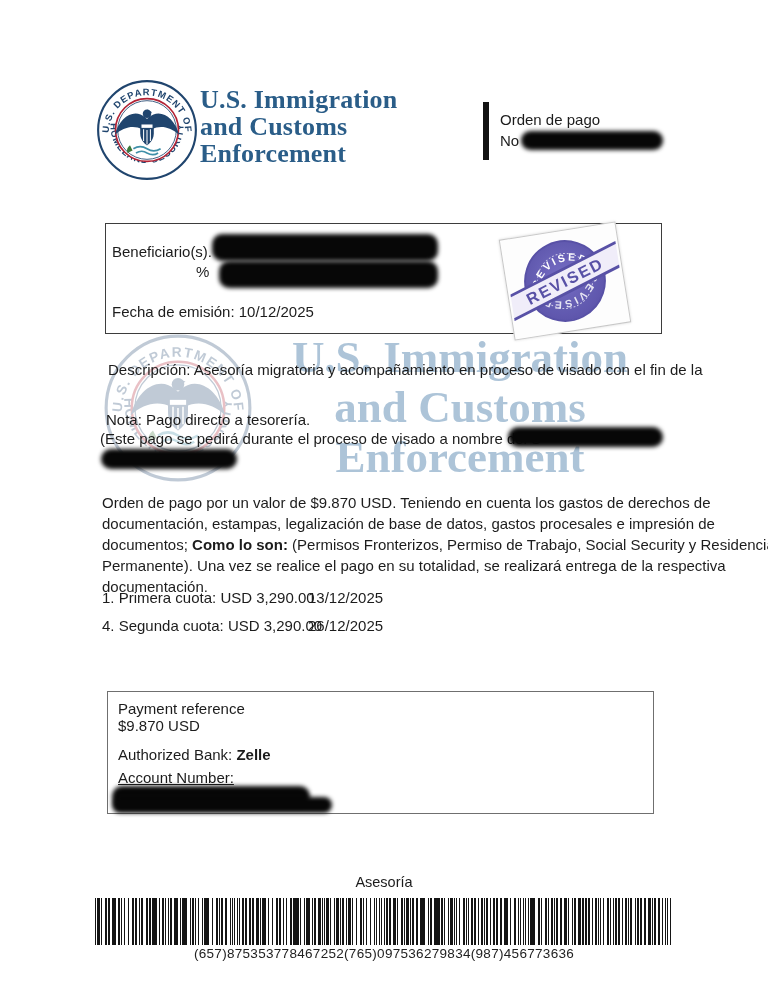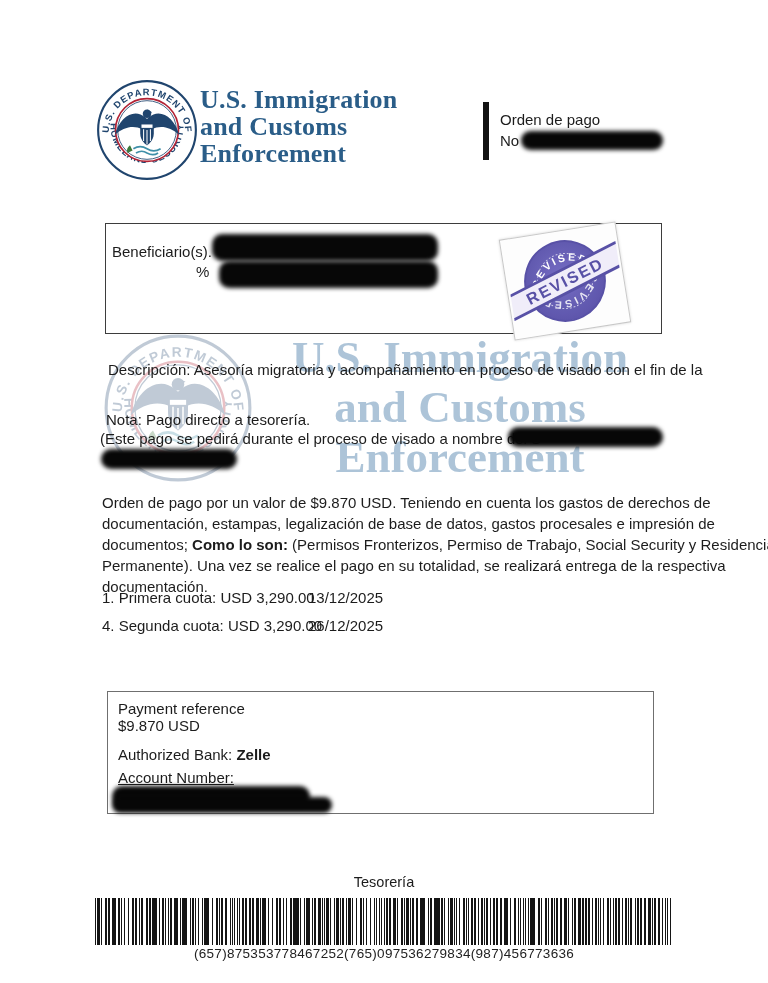--- a/index.html
+++ b/index.html
@@ -122,20 +122,24 @@
   </div>
   <div class="redact" style="left:521px; top:131px; width:142px; height:19px;"></div>
 
   <div class="doc-box" style="left:105px; top:223px; width:557px; height:111px;"></div>
 
   <div class="abs body-txt" style="left:112px; top:243px;">Beneficiario(s).</div>
   <div class="redact" style="left:212px; top:234px; width:226px; height:27px;"></div>
   <div class="abs body-txt" style="left:196px; top:263px;">%</div>
   <div class="redact" style="left:219px; top:261px; width:219px; height:27px;"></div>
 
+  <div class="abs body-txt" style="left:112px; top:303px;">
+    <span>Fecha de emisión:</span>
+    <span>10/12/2025</span>
+  </div>
 
   <div class="stamp-tile">
     <svg width="112" height="96" viewBox="0 0 118 100">
       <defs>
         <path id="st-top" d="M 26,56 A 34,34 0 0 1 92,56" fill="none"></path>
         <path id="st-bot" d="M 92,44 A 34,34 0 0 1 26,44" fill="none"></path>
         <radialGradient id="st-fill" cx="50%" cy="45%" r="65%">
           <stop offset="0%" stop-color="#6c63c0"></stop>
           <stop offset="100%" stop-color="#4c44a0"></stop>
         </radialGradient>
@@ -199,21 +203,21 @@
     <div class="pay-line" style="top:8px;">Payment reference</div>
     <div class="pay-line" style="top:25px;">$9.870 USD</div>
     <div class="pay-line" style="top:54px;">
       <span>Authorized Bank: </span><span class="b">Zelle</span>
     </div>
     <div class="pay-line u" style="top:77px;">Account Number:</div>
   </div>
   <div class="redact" style="left:112px; top:786px; width:198px; height:21px;"></div>
   <div class="redact" style="left:112px; top:797px; width:220px; height:16px;"></div>
 
-  <div class="treasury">Tesorería</div>
+  <div class="treasury">Asesoría</div>
   <div id="barcode">
       <i class="bar" style="width:1px"></i>
       <i style="width:2px"></i>
       <i class="bar" style="width:3px"></i>
       <i style="width:1px"></i>
       <i class="bar" style="width:2px"></i>
       <i style="width:3px"></i>
       <i class="bar" style="width:3px"></i>
       <i style="width:1px"></i>
       <i class="bar" style="width:2px"></i>

